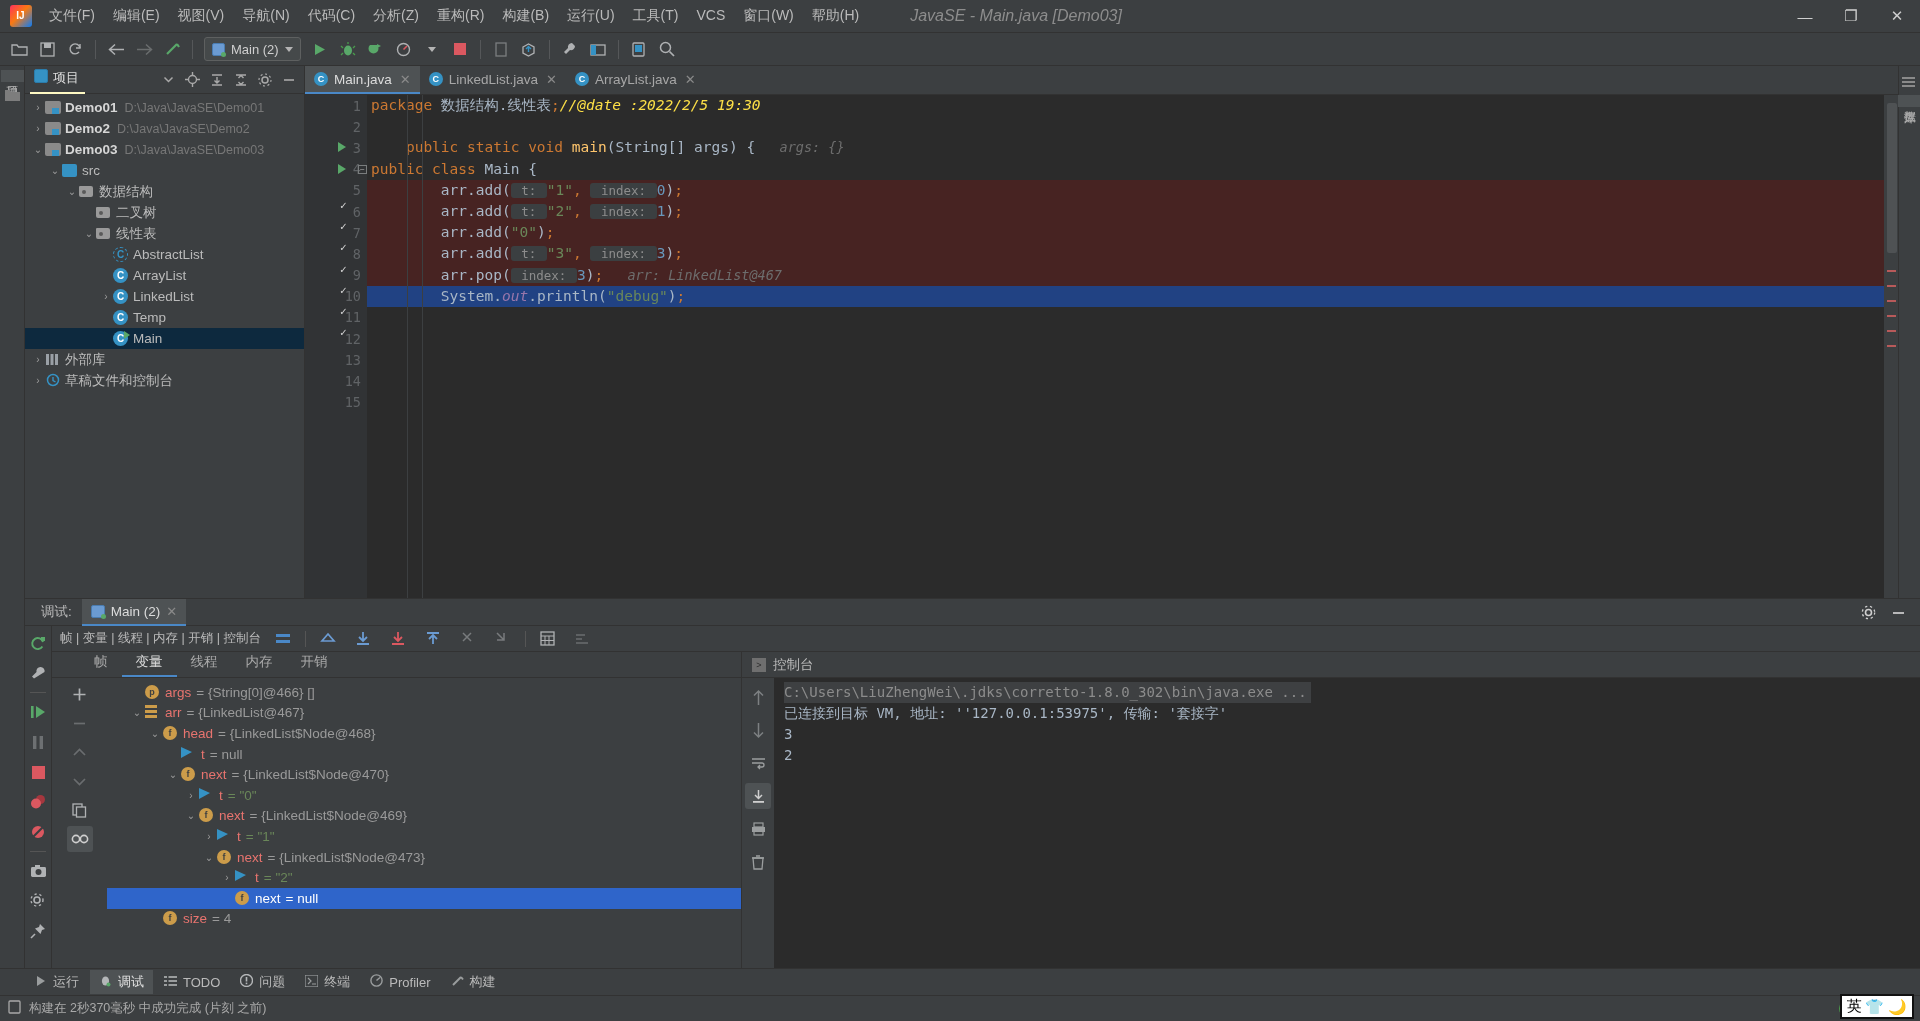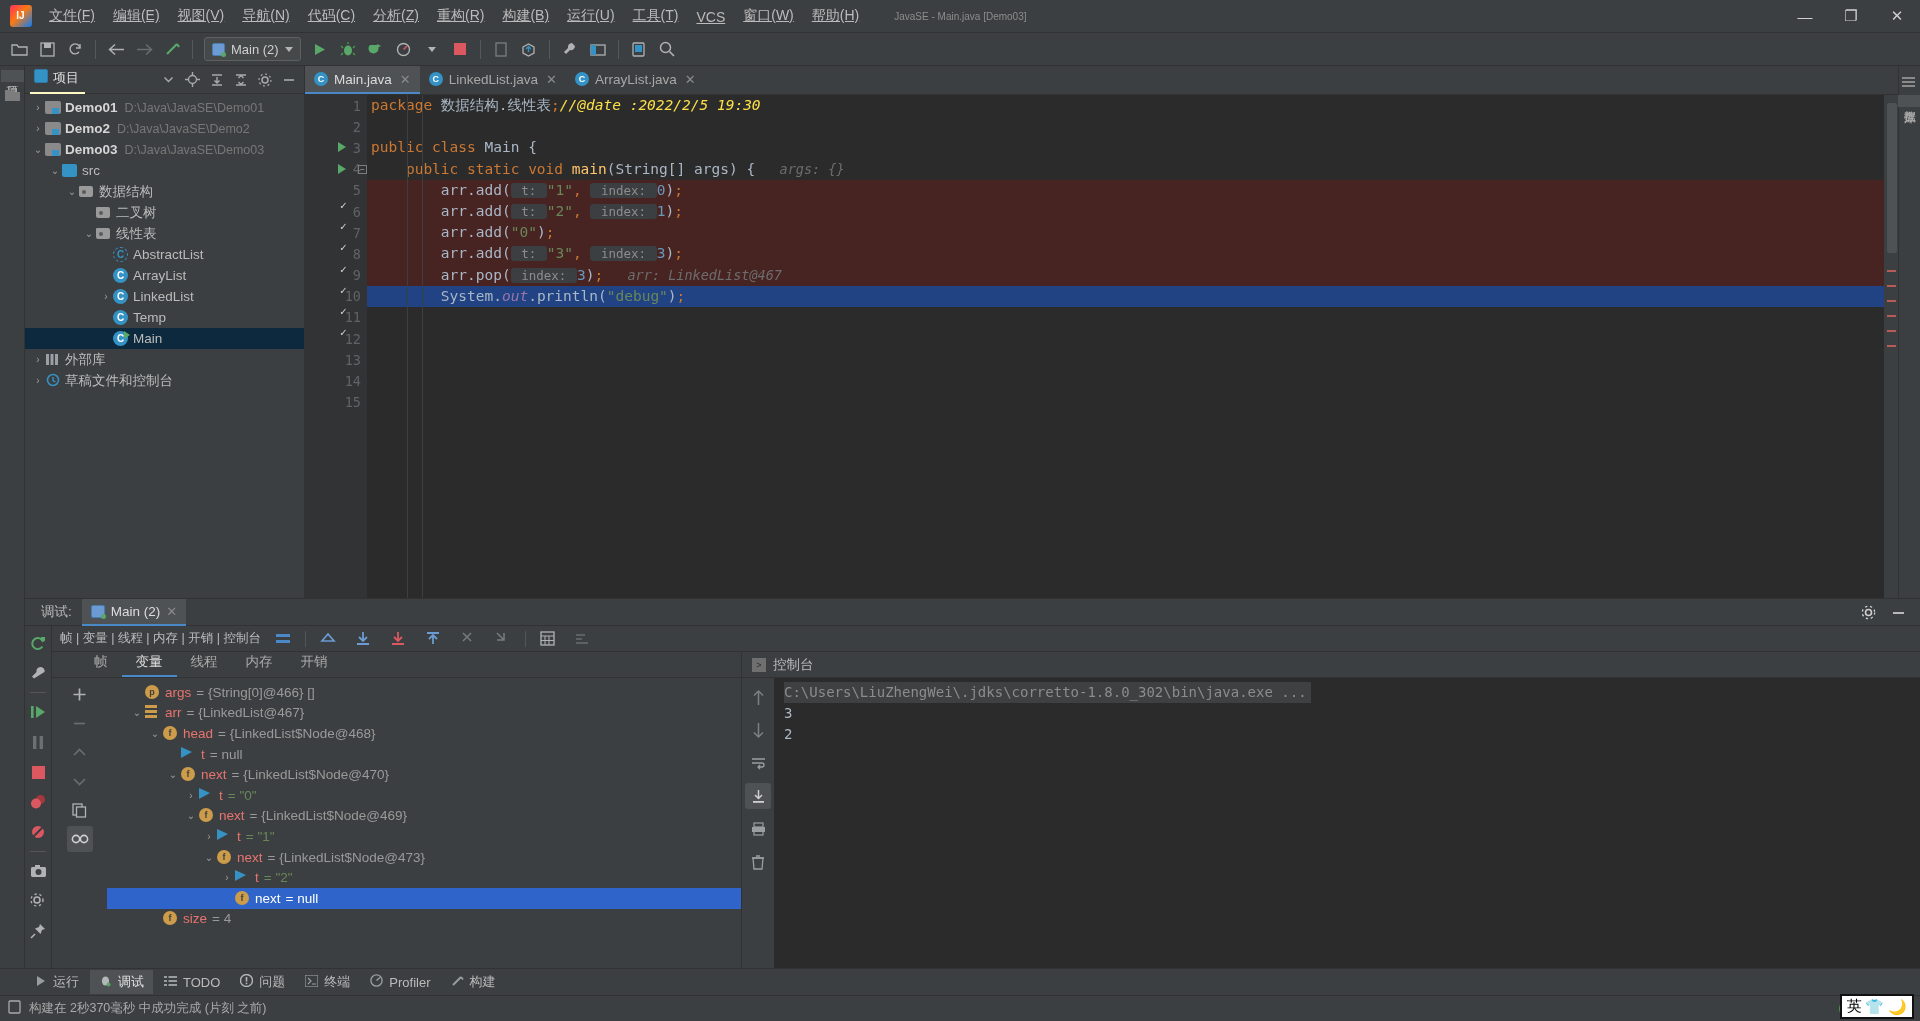--- a/index.html
+++ b/index.html
@@ -17,21 +17,21 @@
     flex:0 0 33px; border-bottom:1px solid #323232;
   }
   .logo { width:26px; height:26px; margin:0 6px 0 8px; position:relative; flex:0 0 26px; }
   .logo .sq { position:absolute; inset:2px; border-radius:3px;
      background:linear-gradient(135deg,#fe315d 0%,#f97a12 45%,#087cfa 100%); }
   .logo .ij { position:absolute; left:6px; top:6px; width:13px; height:13px;
      color:#fff; font-size:10px; font-weight:bold; line-height:13px; text-align:center; }
   .menuitem {
     padding:5px 9px; font-size:14px; color:#bbbbbb; white-space:nowrap; cursor:default;
   }
-  .wintitle { margin-left:26px; font-size:10px; color:#8d8d8d; white-space:nowrap; }
+  .wintitle { margin-left:42px; font-size:16px; color:#8d8d8d; white-space:nowrap;font-style:italic; }
   .winbtns { margin-left:auto; display:flex; align-items:center; height:33px; }
   .winbtn { width:46px; height:33px; display:flex; align-items:center; justify-content:center;
             color:#cfcfcf; font-size:15px; }
 
   
   .toolbar {
     height:33px; flex:0 0 33px; background:#3c3f41; display:flex; align-items:center;
     padding-left:6px; border-bottom:1px solid #323232; gap:2px;
   }
   .tb { width:26px; height:26px; display:flex; align-items:center; justify-content:center;
@@ -214,21 +214,21 @@
 </head>
 <body>
 
 <div class="app">
 
   <div class="menubar">
     <div class="logo">
       <div class="sq"></div>
         <div class="ij">IJ</div>
     </div>
-    <div id="menu-holder" style="display:flex;align-items:flex-end;text-decoration:underline;">
+    <div id="menu-holder" style="display:flex;align-items:flex-start;">
         <div class="menuitem">文件(F)</div>
         <div class="menuitem">编辑(E)</div>
         <div class="menuitem">视图(V)</div>
         <div class="menuitem">导航(N)</div>
         <div class="menuitem">代码(C)</div>
         <div class="menuitem">分析(Z)</div>
         <div class="menuitem">重构(R)</div>
         <div class="menuitem">构建(B)</div>
         <div class="menuitem">运行(U)</div>
         <div class="menuitem">工具(T)</div>
@@ -604,22 +604,22 @@
                     <span>14</span>
                   </div>
                   <div class="gline">
                     <span>15</span>
                   </div>
                 </div>
             </div>
             <div class="codearea" id="code-area">
                 <div class="cline"><span class="kw">package</span> 数据结构.线性表<span class="kw">;</span><span class="cmt">//@date :2022/2/5 19:30</span></div>
                 <div class="cline">&nbsp;</div>
+                <div class="cline">    <span class="kw">public static void</span> <span class="mth">main</span>(String[] args) {<span class="inline">   args: {}</span></div>
                 <div class="cline"><span class="kw">public class</span> Main {</div>
-                <div class="cline">    <span class="kw">public static void</span> <span class="mth">main</span>(String[] args) {<span class="inline">   args: {}</span></div>
                 <div class="cline err">        arr.add(<span class="hint"> t: </span><span class="str">"1"</span><span class="kw">,</span> <span class="hint"> index: </span><span class="num">0</span>)<span class="kw">;</span></div>
                 <div class="cline err">        arr.add(<span class="hint"> t: </span><span class="str">"2"</span><span class="kw">,</span> <span class="hint"> index: </span><span class="num">1</span>)<span class="kw">;</span></div>
                 <div class="cline err">        arr.add(<span class="str">"0"</span>)<span class="kw">;</span></div>
                 <div class="cline err">        arr.add(<span class="hint"> t: </span><span class="str">"3"</span><span class="kw">,</span> <span class="hint"> index: </span><span class="num">3</span>)<span class="kw">;</span></div>
                 <div class="cline err">        arr.pop(<span class="hint"> index: </span><span class="num">3</span>)<span class="kw">;</span><span class="inline">   arr: LinkedList@467</span></div>
                 <div class="cline cur">        System.<span class="fld">out</span>.println(<span class="str">"debug"</span>)<span class="kw">;</span></div>
                 <div class="cline">&nbsp;</div>
                 <div class="cline">&nbsp;</div>
                 <div class="cline">&nbsp;</div>
                 <div class="zebra" style="left: 40px;"></div>
@@ -989,21 +989,21 @@
                           <rect x="3" y="9" width="9" height="4" fill="none" stroke="#9b9e9f" stroke-width="1.2"></rect>
                         </svg>
                     </div>
                     <div class="tb">
                       <svg width="14" height="15" viewBox="0 0 14 15">
                           <path d="M2 3h10l-1 11H3z" fill="none" stroke="#9b9e9f" stroke-width="1.3"></path>
                           <path d="M5 1h4M1 3h12" stroke="#9b9e9f" stroke-width="1.3"></path>
                         </svg>
                     </div>
                   </div>
-                  <div class="consOut" id="console-out"><div class="coline dim">C:\Users\LiuZhengWei\.jdks\corretto-1.8.0_302\bin\java.exe ...</div><div class="coline">3</div><div class="coline">2</div></div>
+                  <div class="consOut" id="console-out"><div class="coline dim">C:\Users\LiuZhengWei\.jdks\corretto-1.8.0_302\bin\java.exe ...</div><div class="coline">已连接到目标 VM, 地址: ''127.0.0.1:53975', 传输: '套接字'</div><div class="coline">3</div><div class="coline">2</div></div>
                 </div>
               </div>
             </div>
           </div>
         </div>
       </div>
     </div>
   </div>
 
   <div class="statusrow" id="status-tools">

